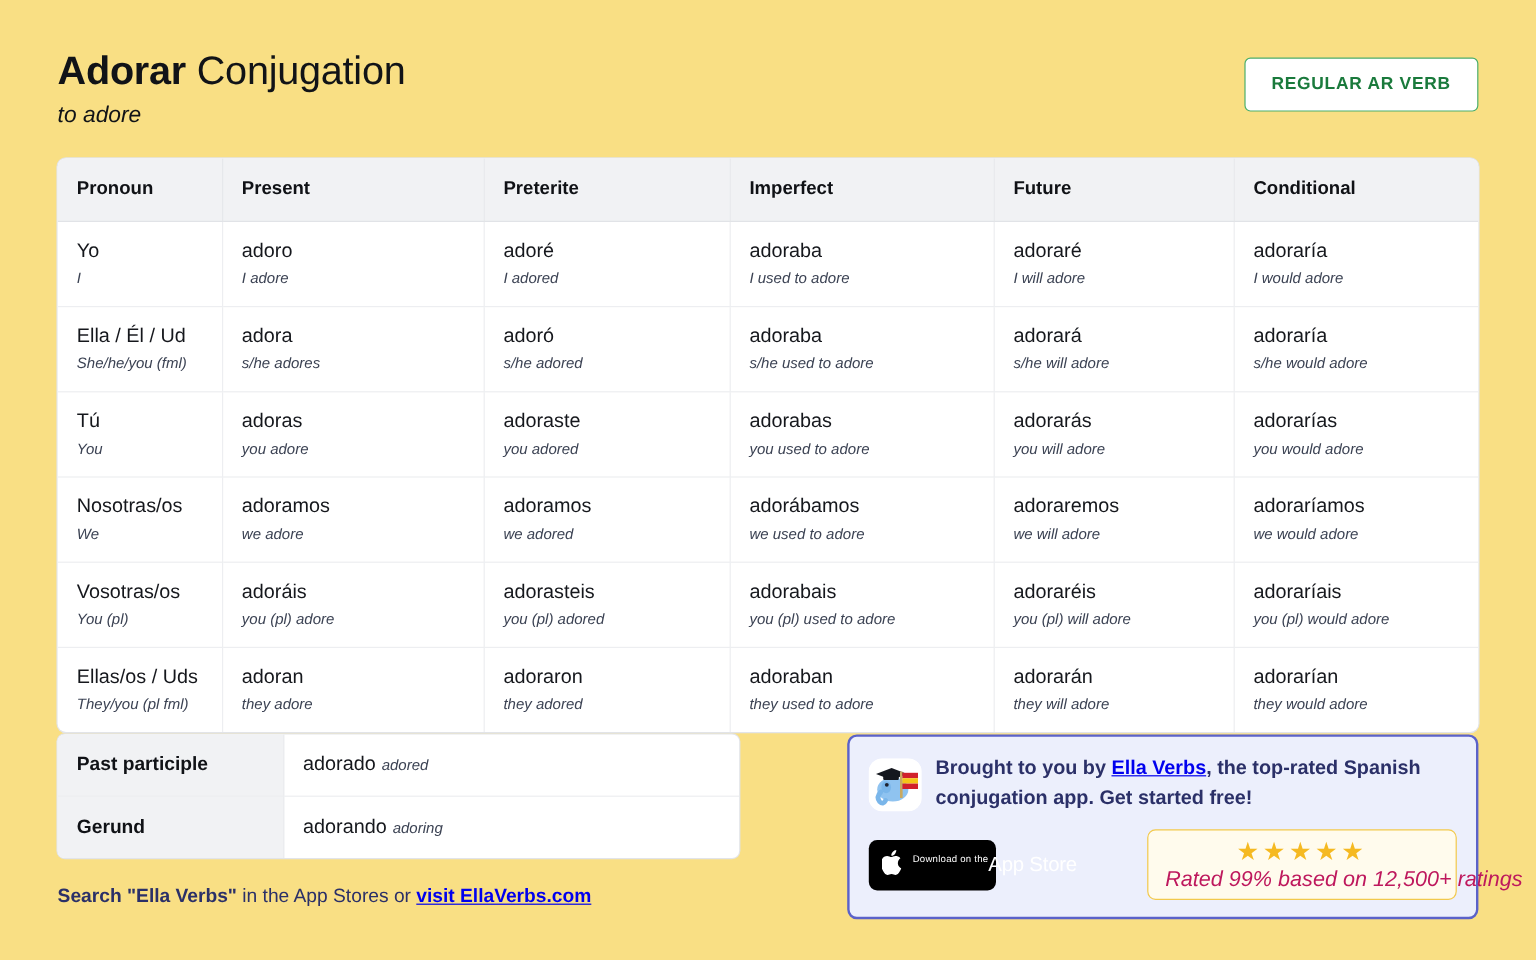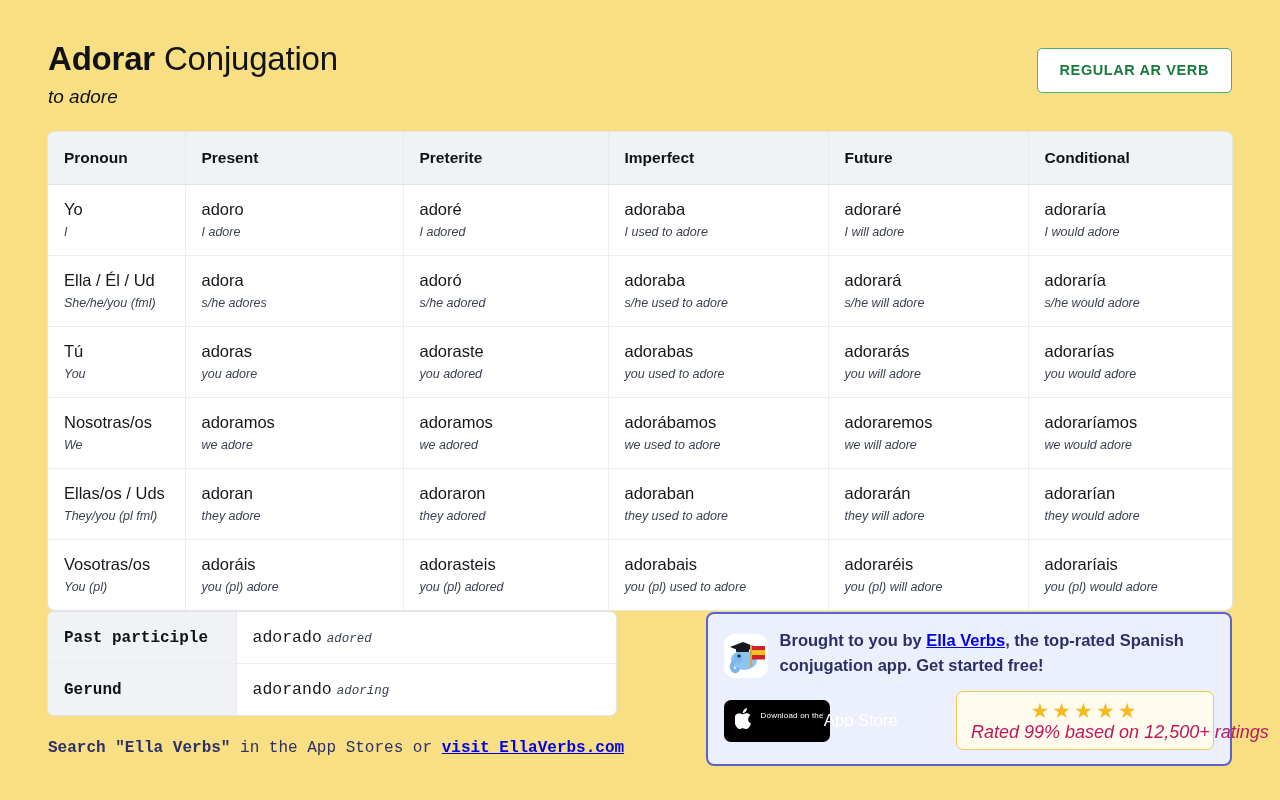--- a/index.html
+++ b/index.html
@@ -115,21 +115,21 @@
   
   .bottom {
     position: absolute;
     left: 48px;
     top: 612px;
     width: 1184px;
     display: flex;
     gap: 40px;
   }
 
-  .left-col { width: 680px; font-family: Liberation Mono, monospace; }
+  .left-col { width: 680px; }
 
   .extras-table {
     width: 568px;
     border-collapse: collapse;
     background: #ffffff;
     border-radius: 6px;
     overflow: hidden;
     table-layout: fixed;
     box-shadow: 0 0 0 1px #e2e4e8;
   }
@@ -170,21 +170,21 @@
   
   .promo {
     width: 576px;
     background: #eceffc;
     border: 2px solid #5b62c9;
     border-radius: 8px;
     padding: 14px 16px 14px 16px;
   }
   .promo-top {
     display: flex;
-    align-items: flex-end;
+    align-items: center;
     gap: 12px;
   }
   .app-icon {
     flex: 0 0 auto;
     width: 44px;
     height: 44px;
     background: #ffffff;
     border-radius: 11px;
     position: relative;
     overflow: hidden;
@@ -386,20 +386,46 @@
           <div class="form">adoraremos</div>
           <div class="trans">we will adore</div>
         </td>
         <td>
           <div class="form">adoraríamos</div>
           <div class="trans">we would adore</div>
         </td>
       </tr>
       <tr>
         <td class="pronoun">
+          <div class="form">Vosotras/os</div>
+          <div class="trans">You (pl)</div>
+        </td>
+        <td>
+          <div class="form">adoráis</div>
+          <div class="trans">you (pl) adore</div>
+        </td>
+        <td>
+          <div class="form">adorasteis</div>
+          <div class="trans">you (pl) adored</div>
+        </td>
+        <td>
+          <div class="form">adorabais</div>
+          <div class="trans">you (pl) used to adore</div>
+        </td>
+        <td>
+          <div class="form">adoraréis</div>
+          <div class="trans">you (pl) will adore</div>
+        </td>
+        <td>
+          <div class="form">adoraríais</div>
+          <div class="trans">you (pl) would adore</div>
+        </td>
+      </tr>
+      <tr>
+        <td class="pronoun">
           <div class="form">Ellas/os / Uds</div>
           <div class="trans">They/you (pl fml)</div>
         </td>
         <td>
           <div class="form">adoran</div>
           <div class="trans">they adore</div>
         </td>
         <td>
           <div class="form">adoraron</div>
           <div class="trans">they adored</div>
@@ -408,46 +434,20 @@
           <div class="form">adoraban</div>
           <div class="trans">they used to adore</div>
         </td>
         <td>
           <div class="form">adorarán</div>
           <div class="trans">they will adore</div>
         </td>
         <td>
           <div class="form">adorarían</div>
           <div class="trans">they would adore</div>
-        </td>
-      </tr>
-      <tr>
-        <td class="pronoun">
-          <div class="form">Vosotras/os</div>
-          <div class="trans">You (pl)</div>
-        </td>
-        <td>
-          <div class="form">adoráis</div>
-          <div class="trans">you (pl) adore</div>
-        </td>
-        <td>
-          <div class="form">adorasteis</div>
-          <div class="trans">you (pl) adored</div>
-        </td>
-        <td>
-          <div class="form">adorabais</div>
-          <div class="trans">you (pl) used to adore</div>
-        </td>
-        <td>
-          <div class="form">adoraréis</div>
-          <div class="trans">you (pl) will adore</div>
-        </td>
-        <td>
-          <div class="form">adoraríais</div>
-          <div class="trans">you (pl) would adore</div>
         </td>
       </tr>
     </tbody>
   </table>
 
   <div class="bottom">
 
     <div class="left-col">
       <table class="extras-table">
         <colgroup>

